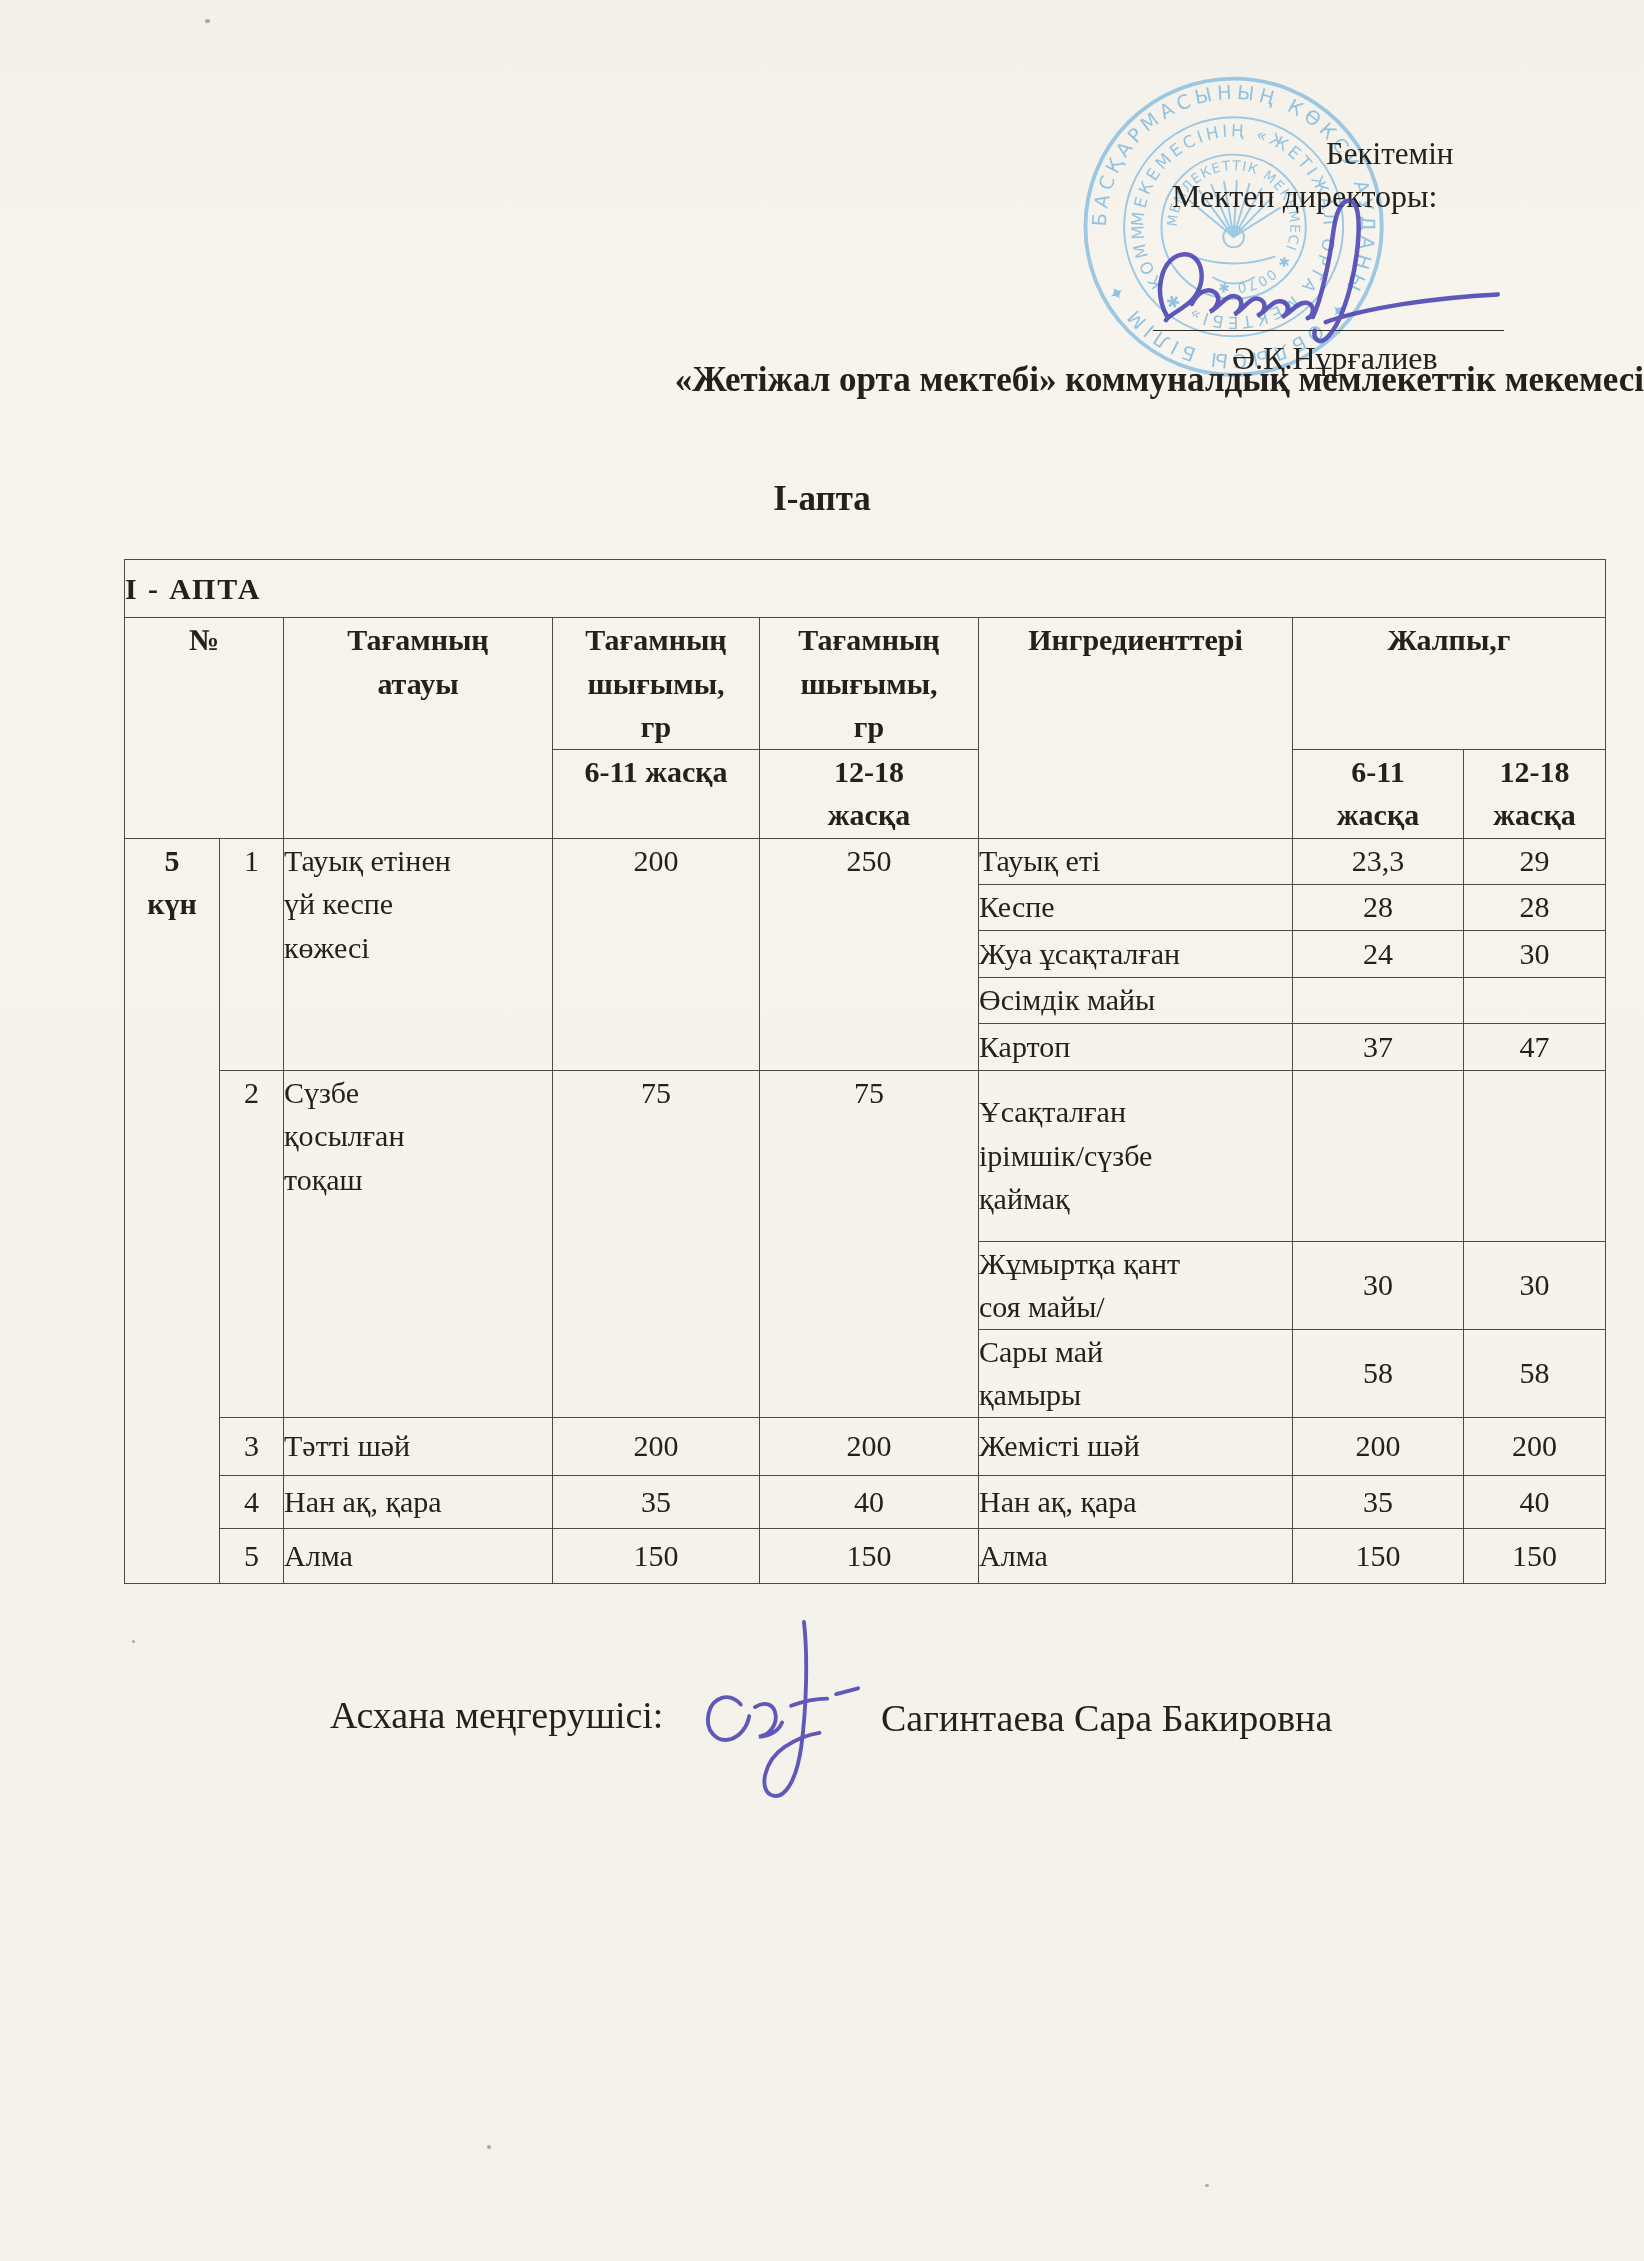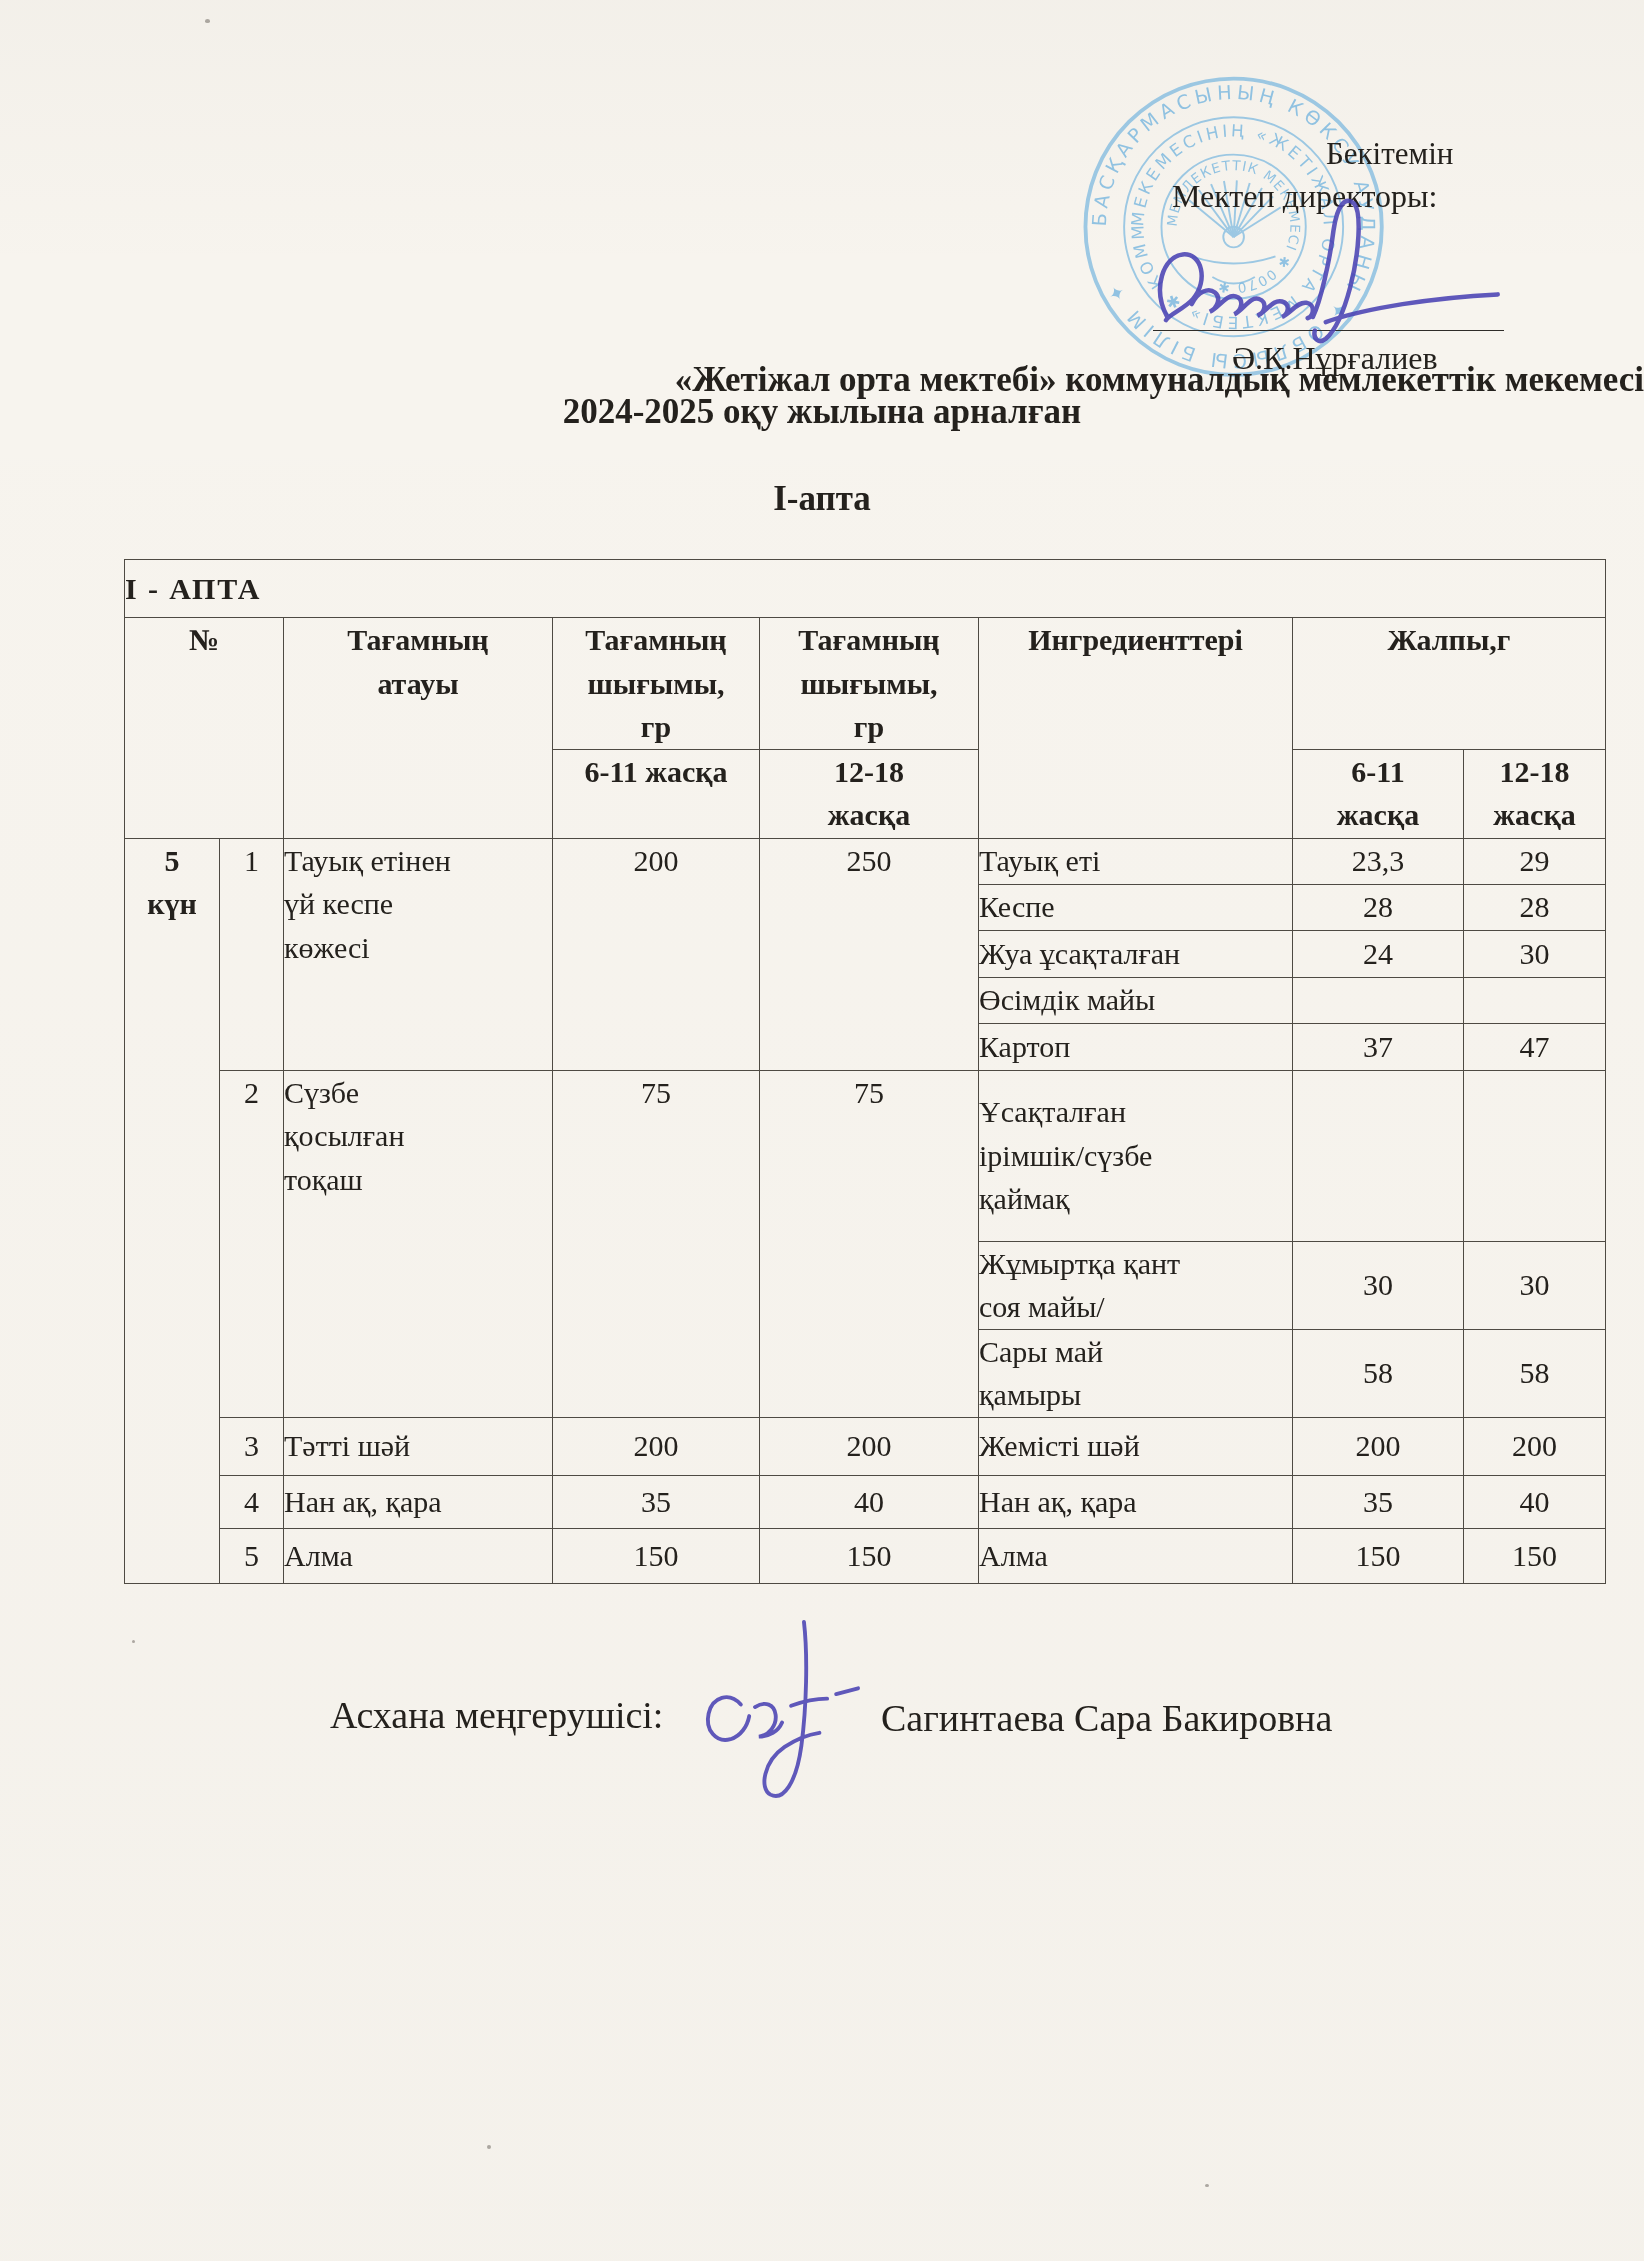--- a/index.html
+++ b/index.html
@@ -81,21 +81,20 @@
       </text>
     </g>
   </svg>
 
   <div class="abs approve-line z2" style="left:1326px;top:136px;">Бекітемін</div>
   <div class="abs approve-line z2" style="left:1172px;top:178px;font-size:32px;">Мектеп директоры:</div>
   <div class="abs sig-line z2" style="left:1153px;top:330px;width:351px;"></div>
   <div class="abs approve-line z2" style="left:1232px;top:340px;font-size:32px;">Ә.Қ.Нұрғалиев</div>
 
   <div class="abs title-line" style="top:360px;text-align:right;">«Жетіжал орта мектебі» коммуналдық мемлекеттік мекемесі</div>
-  <div class="abs title-line" style="top:392px;">2024-2025 оқу жылына арналған</div>
   <div class="abs title-line" style="top:479px;">І-апта</div>
 
   <table class="menu">
     <colgroup>
       <col style="width:95px">
         <col style="width:64px">
         <col style="width:269px">
       <col style="width:207px">
         <col style="width:219px">
         <col style="width:314px">

